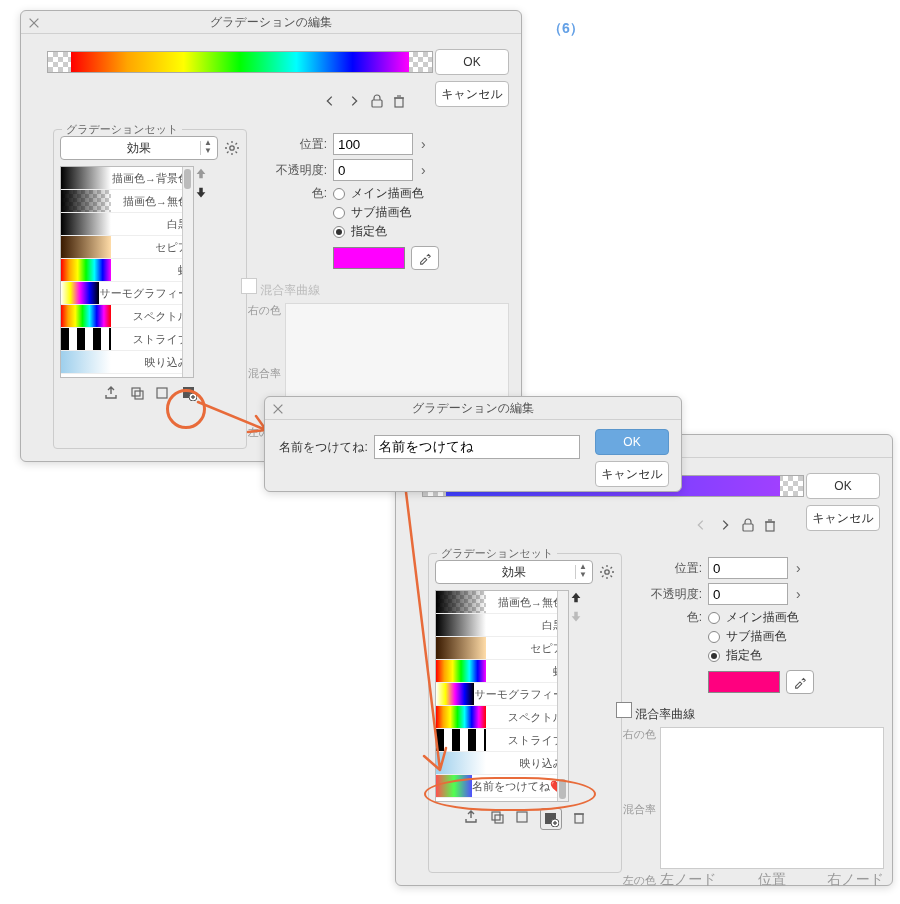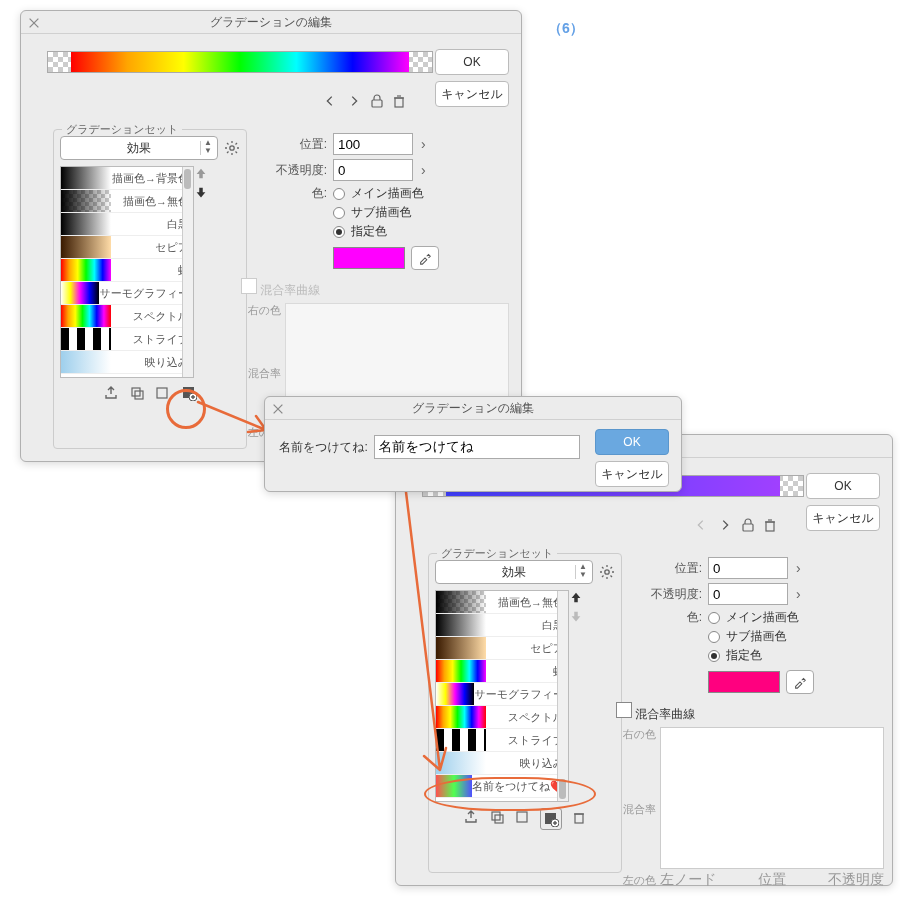--- a/index.html
+++ b/index.html
@@ -598,21 +598,21 @@
       <div style="width:44px;">
         <div class="side-lab" style="margin-top:4px;">右の色</div>
         <div class="side-lab" style="margin-top:60px;">混合率</div>
         <div class="side-lab" style="margin-top:56px;">左の色</div>
       </div>
       <div style="flex:1;">
         <div class="curve-box big"></div>
         <div class="node-labels">
           <span>左ノード</span>
           <span>位置</span>
-          <span>不透明度</span>
+          <span>右ノード</span>
         </div>
       </div>
     </div>
   </div>
 </div>
 
 <div class="hl-oval" style="left:424px; top:777px; width:168px; height:30px;"></div>
 
 <svg class="arrow-line" style="left:376px; top:490px; width:110px; height:300px;" viewBox="0 0 110 300">
   <path d="M30 2 L64 280 L48 266 M64 280 L70 258" fill="none" stroke="#e86b3a" stroke-width="2.5" stroke-linecap="round" stroke-linejoin="round"></path>

